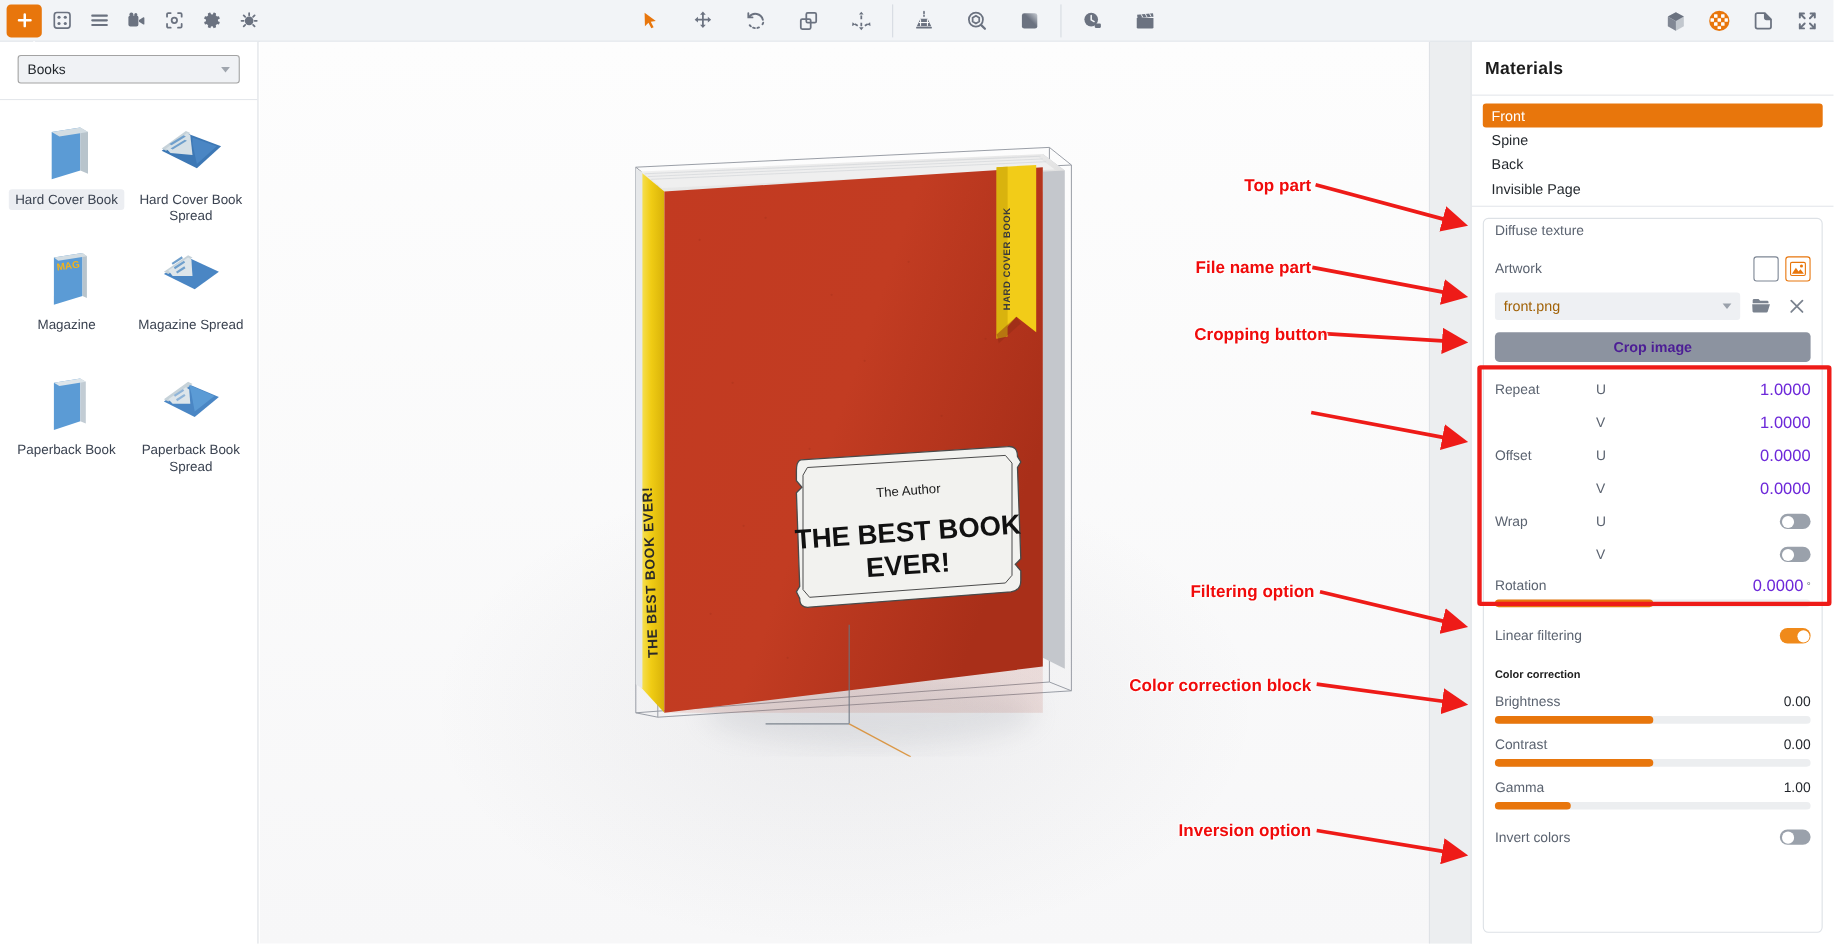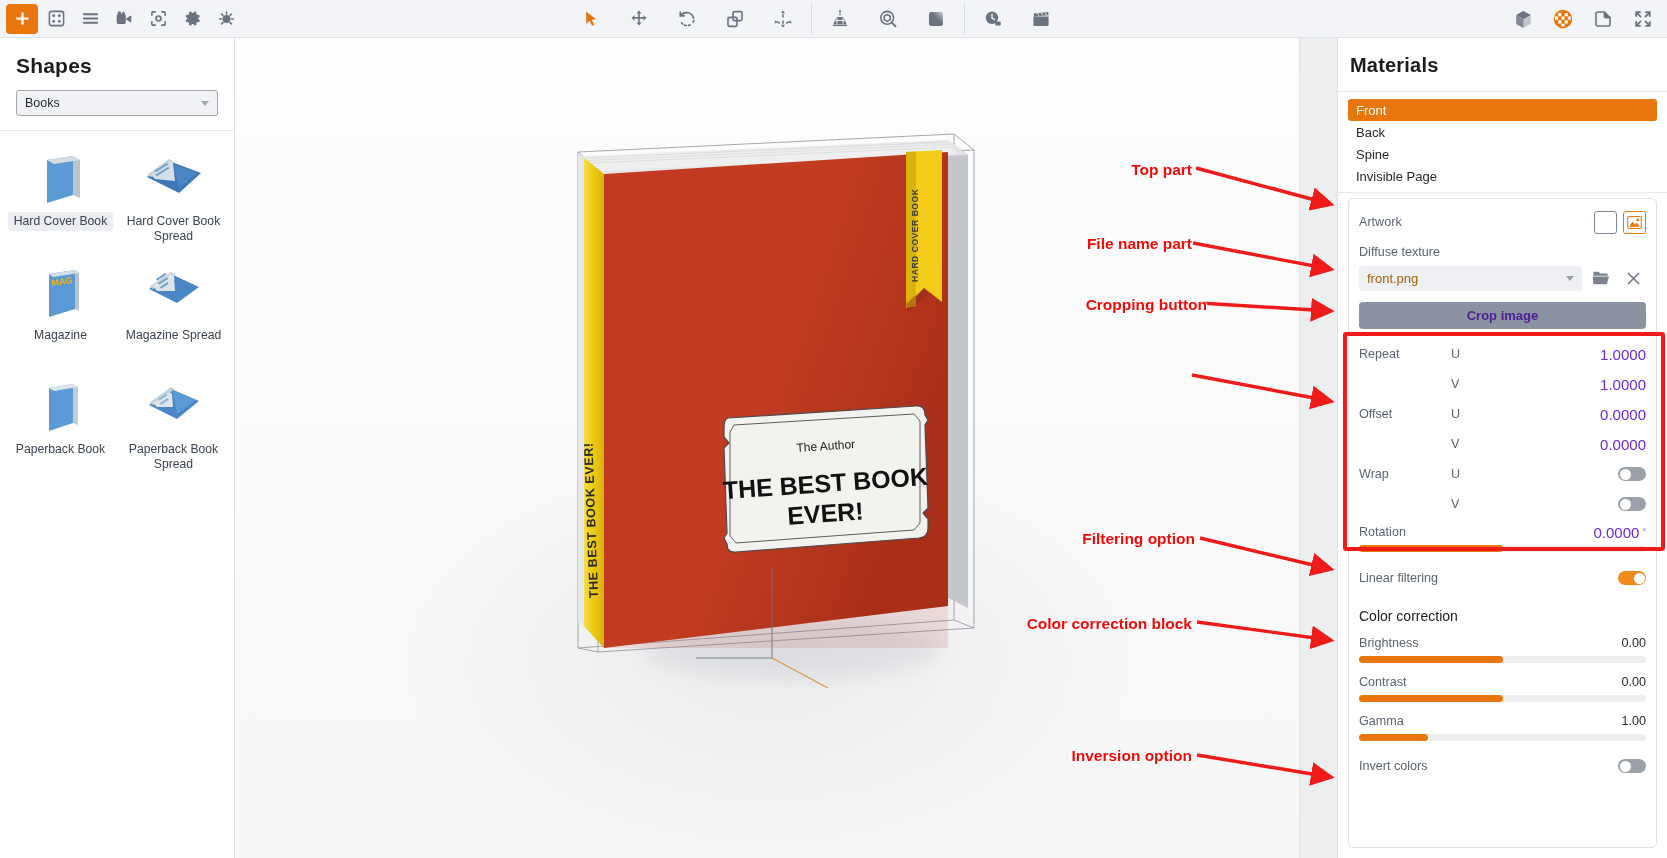--- a/index.html
+++ b/index.html
@@ -94,21 +94,21 @@
   }
   .strip-edge-l { position:absolute; left:1299px; top:38px; width:1px; height:820px; background:#dfe2e6; }
   .strip-edge-r { position:absolute; left:1337px; top:38px; width:1px; height:820px; background:#dfe2e6; }
 
   
   .materials {
     position: absolute; left: 1338px; top: 38px; width: 329px; height: 820px;
     background: #ffffff;
   }
   .mat-title {
-    font-size: 20px; font-weight: bold; color: #1c1c1c;
+    font-size: 16px; font-weight: bold; color: #1c1c1c;
     padding: 16px 0 0 12px; letter-spacing: .2px;
   }
   .mat-sep { margin-top: 14px; height: 1px; background: #e4e7eb; }
 
   .mat-list { padding: 7px 10px 0 10px; }
   .mat-item {
     height: 22px; display: flex; align-items: center; padding: 0 8px;
     font-size: 13px; color: #24292e; border-radius: 3px; cursor: pointer;
   }
   .mat-item.sel { background: #e8760c; color: #ffffff; }
@@ -173,21 +173,21 @@
     position: absolute; top: 1.5px; left: 1.5px; width: 11px; height: 11px;
     border-radius: 50%; background: #ffffff;
   }
   .toggle.on { background: #f08a1a; }
   .toggle.on .knob { left: auto; right: 1.5px; }
 
   .slider { margin: 0 10px; height: 7px; border-radius: 4px; background: #eceef0; position: relative; cursor: pointer; }
   .slider .fill { position: absolute; left: 0; top: 0; bottom: 0; border-radius: 4px; background: #e8760c; }
 
   .lf-row { height: 32px; }
-  .cc-title { font-size: 14px; font-weight: normal; color: #1c1c1c; padding: 14px 10px 0 10px; }
+  .cc-title { font-size: 10px; font-weight: bold; color: #1c1c1c; padding: 14px 10px 0 10px; }
   .cc-row { height: 26px; display: flex; align-items: center; padding: 0 10px; margin-top: 6px; }
 
   
   .red-box {
     position: absolute; left: 1343px; top: 332px; width: 322px; height: 219px;
     border: 4px solid #ee1b18; border-radius: 3px; pointer-events: none; z-index: 30;
   }
 
   
   .anno { position: absolute; z-index: 40; pointer-events: none; }
@@ -367,21 +367,20 @@
       <div class="tbtn">
         <svg width="20" height="20" viewBox="0 0 20 20" fill="none" stroke="currentColor" stroke-width="1.8" stroke-linecap="round">
             <path d="M7.6 7.6L3.2 3.2M3.2 3.2V7M3.2 3.2H7M12.4 7.6l4.4-4.4M16.8 3.2V7M16.8 3.2H13M7.6 12.4l-4.4 4.4M3.2 16.8V13M3.2 16.8H7M12.4 12.4l4.4 4.4M16.8 16.8V13M16.8 16.8H13"></path>
           </svg>
       </div>
     </div>
   </div>
   <div class="tb-caret"></div>
 
   <div class="shapes-panel">
-    <div class="shapes-title">Shapes</div>
     <div class="shapes-select-wrap">
       <div class="shapes-select">
         <span>Books</span>
         <span class="caret"></span>
       </div>
     </div>
     <div class="shapes-divider"></div>
 
     <div class="shapes-grid">
 
@@ -574,48 +573,48 @@
   <div class="materials">
     <div class="mat-title">Materials</div>
     <div class="mat-sep"></div>
 
     <div class="mat-list-clip">
       <div class="mat-list">
         <div class="mat-item sel">
           <span>Front</span>
         </div>
         <div class="mat-item">
+          <span>Spine</span>
+        </div>
+        <div class="mat-item">
           <span>Back</span>
-        </div>
-        <div class="mat-item">
-          <span>Spine</span>
         </div>
         <div class="mat-item">
           <span>Invisible Page</span>
         </div>
       </div>
     </div>
     <div class="mat-sep2"></div>
 
     <div class="mat-card">
+
+      <div class="row dt-label">
+        <span class="lbl">Diffuse texture</span>
+      </div>
 
       <div class="row artwork-row">
         <span class="lbl">Artwork</span>
         <span class="sq-btn" style="margin-left:auto"></span>
         <span class="img-btn">
           <svg width="15" height="15" viewBox="0 0 16 16">
               <rect x="0.8" y="1.6" width="14.4" height="12.8" rx="1.4" fill="#ffffff" stroke="#e8760c" stroke-width="1.1"></rect>
               <path d="M2.2 12.6 L6 6.8 L8.6 10.4 L10.4 8.2 L13.8 12.6 Z" fill="#e8760c"></path>
               <circle cx="11.4" cy="5.2" r="1.5" fill="#e8760c"></circle>
             </svg>
         </span>
-      </div>
-
-      <div class="row dt-label">
-        <span class="lbl">Diffuse texture</span>
       </div>
       <div class="dt-row">
         <div class="combo">
           <span>front.png</span>
           <span class="caret"></span>
         </div>
         <div class="icon-btn">
           <svg width="18" height="16" viewBox="0 0 20 18" fill="currentColor">
               <path d="M1.4 3.4a1.4 1.4 0 0 1 1.4-1.4h4.6l1.6 1.9h7.2a1.4 1.4 0 0 1 1.4 1.4v1.1H1.4z"></path>
               <path d="M0.9 7.4h18.2l-2.3 7.5a1.4 1.4 0 0 1-1.35 1H2.6a1.4 1.4 0 0 1-1.35-1z"></path>

